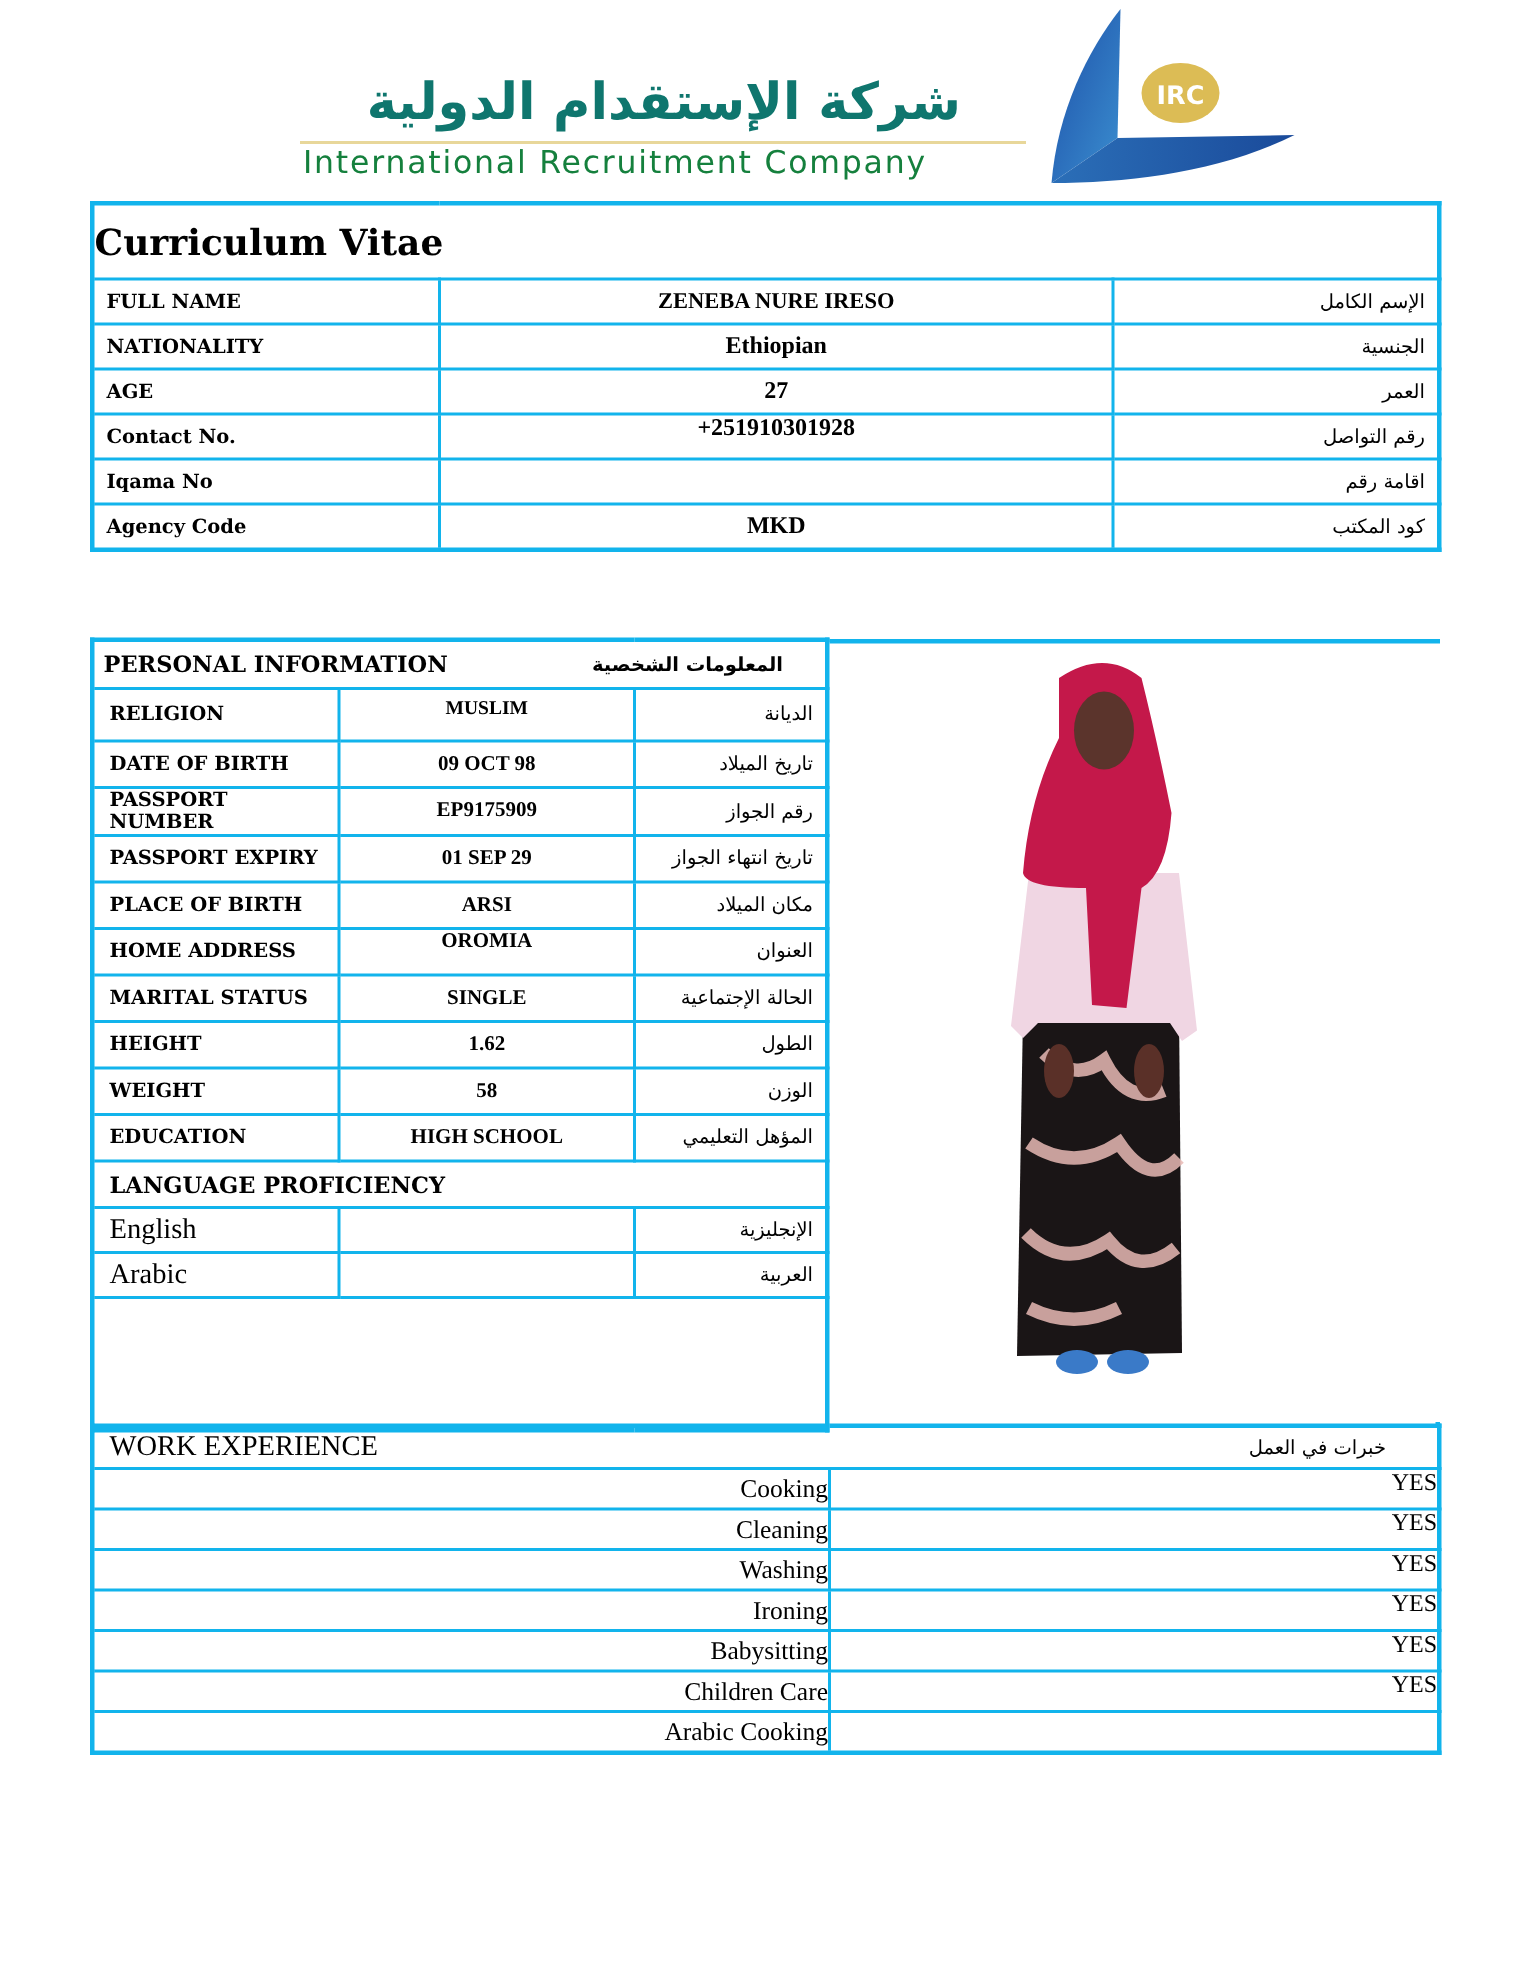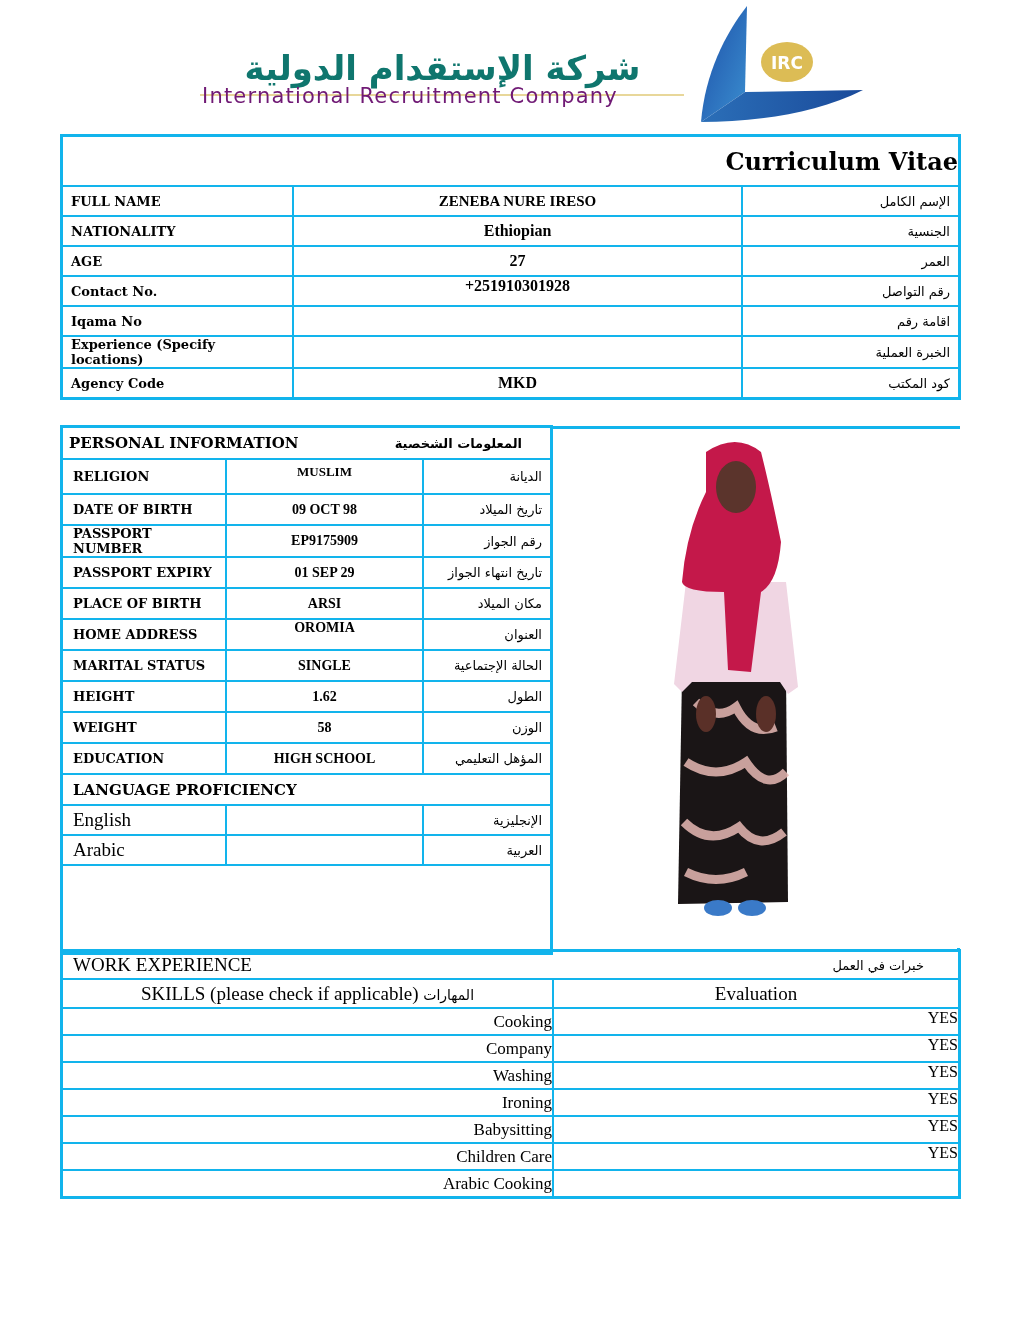--- a/index.html
+++ b/index.html
@@ -3,29 +3,29 @@
 <meta charset="utf-8">
 <style>
   html, body { margin:0; padding:0; background:#ffffff; }
   body { width:1020px; height:1320px; position:relative; overflow:hidden; font-family:"DejaVu Serif", serif; color:#000; }
   .abs { position:absolute; }
   :root { --b:#12b4ec; }
 
   
   .logo-ar { left:200px; top:48px; font-family:"DejaVu Sans", sans-serif; font-weight:bold; font-size:34px; color:#0f766e; letter-spacing:0; direction:rtl; width:485px; text-align:center; white-space:nowrap; }
   .logo-line { left:200px; top:94px; width:484px; height:2px; background:#e8d79a; }
-  .logo-en { left:202px; top:84px; width:484px; font-family:"DejaVu Sans", sans-serif; font-size:21px; color:#701a75; letter-spacing:1.2px; white-space:nowrap; }
+  .logo-en { left:202px; top:96px; width:484px; font-family:"DejaVu Sans", sans-serif; font-size:21px; color:#15803d; letter-spacing:1.2px; white-space:nowrap; }
   .logo-mark { left:695px; top:4px; width:170px; height:122px; }
 
   
   table { border-collapse:collapse; }
   td { border:2px solid var(--b); padding:0; }
 
   .cv-table { position:absolute; left:60px; top:134px; width:901px; border:3px solid var(--b); }
-  .cv-title td { height:48px; text-align:right; font-family:"DejaVu Serif", serif; font-weight:bold; font-size:24px; }
+  .cv-title td { height:48px; text-align:left; font-family:"DejaVu Serif", serif; font-weight:bold; font-size:24px; }
   .cv-row td { height:28px; }
   .cv-label { width:221px; font-family:"DejaVu Serif", serif; font-weight:bold; font-size:13px; padding-left:8px !important; }
   .cv-value { width:447px; text-align:center; font-weight:bold; font-size:15px; font-family:"Liberation Serif", serif; }
   .cv-ar { text-align:right; padding-right:8px !important; font-family:"DejaVu Sans", sans-serif; font-size:13px; direction:rtl; }
 
   .pi-table { position:absolute; left:60px; top:425px; width:493px; border:3px solid var(--b); }
   .pi-head td { height:30px; }
   .pi-head .t { font-weight:bold; font-size:15px; padding-left:6px !important; }
   .pi-row td { height:29px; }
   .pi-label { width:152px; font-weight:bold; font-size:13px; padding-left:10px !important; }
@@ -96,25 +96,20 @@
     <td class="cv-label">Contact No.</td>
     <td class="cv-value" style="font-size:16px;vertical-align:top;">+251910301928</td>
     <td class="cv-ar">رقم التواصل</td>
   </tr>
   <tr class="cv-row">
     <td class="cv-label">Iqama No</td>
     <td class="cv-value"></td>
     <td class="cv-ar">اقامة رقم</td>
   </tr>
   <tr class="cv-row">
-    <td class="cv-label">Experience (Specify locations)</td>
-    <td class="cv-value"></td>
-    <td class="cv-ar">الخبرة العملية</td>
-  </tr>
-  <tr class="cv-row">
     <td class="cv-label">Agency Code</td>
     <td class="cv-value" style="font-size:16px;">MKD</td>
     <td class="cv-ar">كود المكتب</td>
   </tr>
 </tbody>
   </table>
 
 <table class="pi-table">
   <tbody>
       <tr class="pi-head">
@@ -218,33 +213,26 @@
 <table class="we-table">
   <tbody>
       <tr class="we-head">
     <td colspan="2">
       <div style="display:flex;justify-content:space-between;align-items:center;">
         <span class="t" style="padding-left:10px;">WORK EXPERIENCE</span>
         <span class="ar" style="font-family:'DejaVu Sans',sans-serif;font-size:13px;direction:rtl;padding-right:34px;">خبرات في العمل</span>
       </div>
     </td>
   </tr>
-  <tr class="sk-head">
-    <td class="sk-col1">
-      <span>SKILLS (please check if applicable)</span>
-      <span style="font-family:'DejaVu Sans',sans-serif;font-size:14px;direction:rtl;">المهارات</span>
-    </td>
-    <td>Evaluation</td>
-  </tr>
   <tr class="sk-row">
     <td class="sk-col1">Cooking</td>
     <td class="ev">YES</td>
   </tr>
   <tr class="sk-row">
-    <td class="sk-col1">Company</td>
+    <td class="sk-col1">Cleaning</td>
     <td class="ev">YES</td>
   </tr>
   <tr class="sk-row">
     <td class="sk-col1">Washing</td>
     <td class="ev">YES</td>
   </tr>
   <tr class="sk-row">
     <td class="sk-col1">Ironing</td>
     <td class="ev">YES</td>
   </tr>

